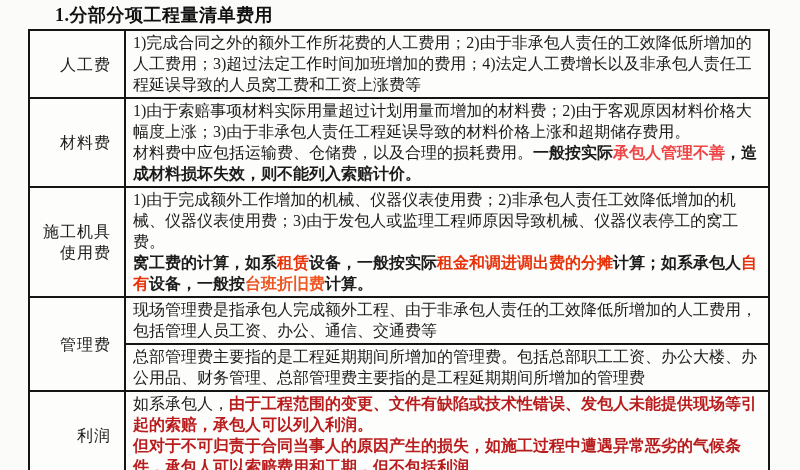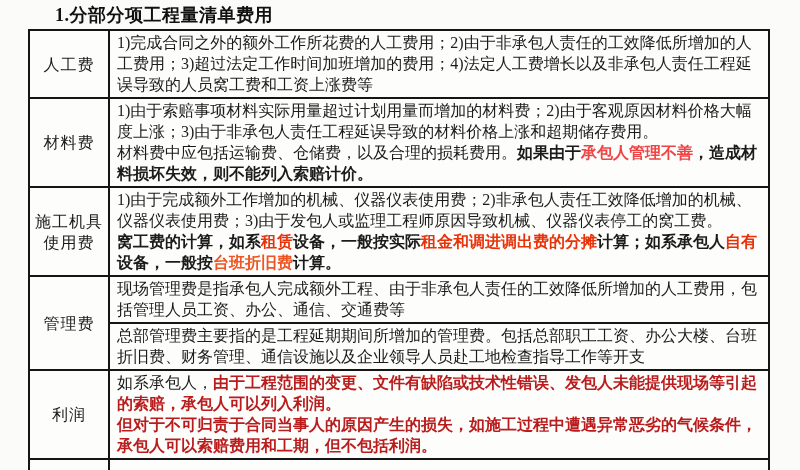--- a/index.html
+++ b/index.html
@@ -33,22 +33,22 @@
   table.claims-table td {
     border: 2px solid #151515;
     font-size: 16px;
     line-height: 21px;
     color: #1b1b1b;
     vertical-align: middle;
     font-family: Liberation Serif, serif;
   }
   td.row-label {
     width: 68px;
-    text-align: center;
-    padding: 2px 5px;
+    text-align: right;
+    padding: 2px 13px;
     letter-spacing: 1px;
   }
   td.row-content {
     padding: 1px 7px 2px 7px;
     vertical-align: middle;
     white-space: pre-wrap;
     word-break: break-all;
   }
   td.row-content-tall {
     min-height: 44px;
@@ -64,33 +64,33 @@
   <div class="title">1.分部分项工程量清单费用</div>
   <table class="claims-table">
     <tbody>
         <tr>
           <td class="row-label" rowspan="1">人工费</td>
           <td class="row-content"><span class="seg">1)完成合同之外的额外工作所花费的人工费用；2)由于非承包人责任的工效降低所增加的人工费用；3)超过法定工作时间加班增加的费用；4)法定人工费增长以及非承包人责任工程延误导致的人员窝工费和工资上涨费等</span></td>
         </tr>
         <tr>
           <td class="row-label" rowspan="1">材料费</td>
           <td class="row-content"><span class="seg">1)由于索赔事项材料实际用量超过计划用量而增加的材料费；2)由于客观原因材料价格大幅度上涨；3)由于非承包人责任工程延误导致的材料价格上涨和超期储存费用。
-材料费中应包括运输费、仓储费，以及合理的损耗费用。</span><span class="seg seg-bold">如果由于</span><span class="seg seg-bold" style="color: #ef4444; margin-top: 40px;">承包人管理不善</span><span class="seg seg-bold">，造成材料损坏失效，则不能列入索赔计价。</span></td>
+材料费中应包括运输费、仓储费，以及合理的损耗费用。</span><span class="seg seg-bold">一般按实际</span><span class="seg seg-bold" style="color: #ef4444; margin-top: 40px;">承包人管理不善</span><span class="seg seg-bold">，造成材料损坏失效，则不能列入索赔计价。</span></td>
         </tr>
         <tr>
           <td class="row-label" rowspan="1">施工机具使用费</td>
           <td class="row-content"><span class="seg">1)由于完成额外工作增加的机械、仪器仪表使用费；2)非承包人责任工效降低增加的机械、仪器仪表使用费；3)由于发包人或监理工程师原因导致机械、仪器仪表停工的窝工费。
 </span><span class="seg seg-bold">窝工费的计算，如系</span><span class="seg seg-bold" style="color: rgb(232, 51, 10);">租赁</span><span class="seg seg-bold">设备，一般按实际</span><span class="seg seg-bold" style="color: rgb(232, 51, 10);">租金和调进调出费的分摊</span><span class="seg seg-bold">计算；如系承包人</span><span class="seg seg-bold" style="color: rgb(232, 51, 10);">自有</span><span class="seg seg-bold">设备，一般按</span><span class="seg seg-bold" style="color: rgb(238, 85, 34);">台班折旧费</span><span class="seg seg-bold">计算。</span></td>
         </tr>
         <tr>
           <td class="row-label" rowspan="2">管理费</td>
           <td class="row-content"><span class="seg">现场管理费是指承包人完成额外工程、由于非承包人责任的工效降低所增加的人工费用，包括管理人员工资、办公、通信、交通费等</span></td>
         </tr>
         <tr>
-          <td class="row-content"><span class="seg">总部管理费主要指的是工程延期期间所增加的管理费。包括总部职工工资、办公大楼、台班折旧费、财务管理、通信设施以及企业领导人员赴工地检查指导工作等开支</span></td>
+          <td class="row-content"><span class="seg">总部管理费主要指的是工程延期期间所增加的管理费。包括总部职工工资、办公大楼、办公用品、财务管理、总部管理费主要指的是工程延期期间所增加的管理费</span></td>
         </tr>
         <tr>
           <td class="row-label" rowspan="1">利润</td>
           <td class="row-content"><span class="seg">如系承包人，</span><span class="seg seg-bold" style="color: #b91c1c;">由于工程范围的变更、文件有缺陷或技术性错误、发包人未能提供现场等引起的索赔，承包人可以列入利润。
 但对于不可归责于合同当事人的原因产生的损失，如施工过程中遭遇异常恶劣的气候条件，承包人可以索赔费用和工期，但不包括利润。</span></td>
         </tr>
         <tr>
           <td class="row-label" rowspan="1">迟延付</td>
           <td class="row-content row-content-tall"></td>
         </tr>

